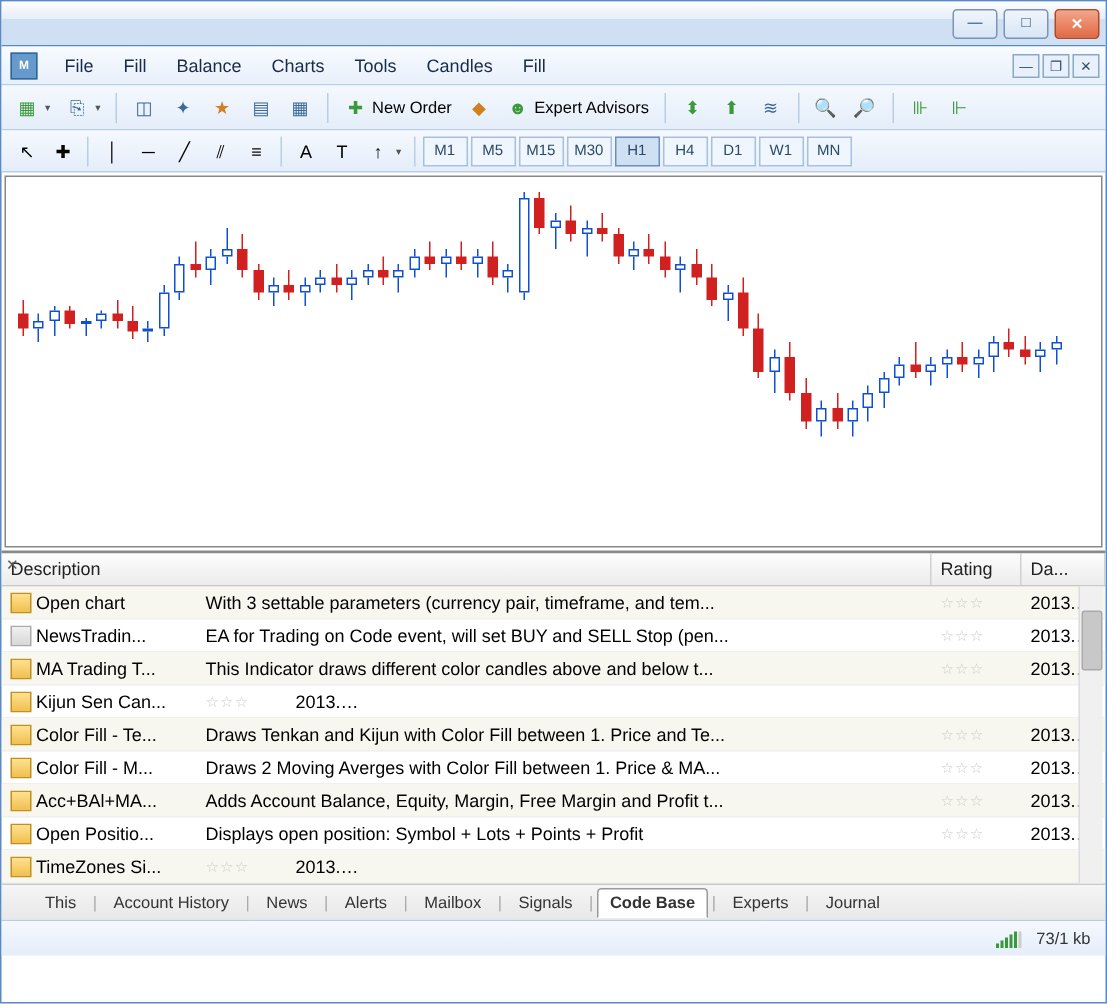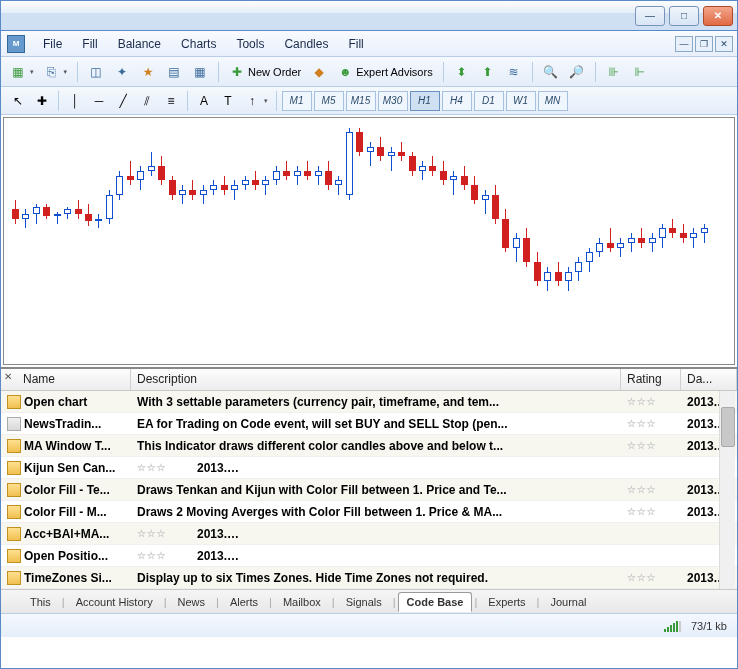--- a/index.html
+++ b/index.html
@@ -29,21 +29,21 @@
 .term-label { position: absolute; left: 2px; bottom: 28px; transform: rotate(-90deg); transform-origin: left bottom; font-size: 10px; color: #555; }
 .grid-head { display: flex; background: linear-gradient(#fdfdfd,#ececec); border-bottom: 1px solid #c8c8c8; height: 22px; font-size: 12px; }
 .gh { padding: 3px 6px; border-right: 1px solid #d0d0d0; color: #222; overflow: hidden; white-space: nowrap; }
 .gh.name { width: 130px; padding-left: 22px; }
 .gh.desc { flex: 1; }
 .gh.rating { width: 60px; }
 .gh.date { width: 56px; }
 .grid-body { height: 198px; overflow: hidden; }
 .row { display: flex; height: 22px; align-items: center; border-bottom: 1px solid #f0f0f0; font-size: 12px; }
 .row.alt { background: #f7f7f0; }
-.cell { padding: 0 6px; overflow: hidden; white-space: nowrap; text-overflow: ellipsis; font-weight: bold; }
+.cell { padding: 0 6px; overflow: hidden; white-space: nowrap; text-overflow: ellipsis; }
 .cell.name { width: 130px; display: flex; align-items: center; gap: 3px; padding-left: 6px; }
 .cell.desc { flex: 1; }
 .cell.rating { width: 60px; color: #ccc; font-size: 10px; letter-spacing: -1px; }
 .cell.date { width: 56px; }
 .row-icon { width: 14px; height: 14px; background: linear-gradient(#ffe090,#f0c050); border: 1px solid #c09020; flex-shrink: 0; }
 .row-icon.grey { background: linear-gradient(#f0f0f0,#d8d8d8); border-color: #aaa; }
 .term-tabs { height: 24px; background: linear-gradient(#f5f5f5,#e8e8e8); border-top: 1px solid #c8c8c8; display: flex; align-items: center; padding: 0 4px 0 20px; gap: 0; font-size: 11px; }
 .ttab { padding: 3px 8px; color: #333; cursor: pointer; border: 1px solid transparent; }
 .ttab.active { background: #fff; border: 1px solid #999; border-bottom-color: #fff; border-radius: 3px 3px 0 0; font-weight: bold; }
 .ttab-sep { color: #aaa; padding: 0 2px; }
@@ -179,21 +179,21 @@
       <span class="ic">A</span>
     </div>
   <div class="tbtn">
       <span class="ic">T</span>
     </div>
   <div class="tbtn">
       <span class="ic">↑</span>
       <span class="drop">▾</span>
     </div>
   <div class="sep"></div>
-  <div id="tf-buttons" style="display:flex;gap:2px;font-style:italic;">
+  <div id="tf-buttons" style="display:flex;gap:2px;">
       <div class="tfbtn">M1</div>
       <div class="tfbtn">M5</div>
       <div class="tfbtn">M15</div>
       <div class="tfbtn">M30</div>
       <div class="tfbtn active">H1</div>
       <div class="tfbtn">H4</div>
       <div class="tfbtn">D1</div>
       <div class="tfbtn">W1</div>
       <div class="tfbtn">MN</div>
     </div>
@@ -467,21 +467,20 @@
     <div class="candle up" style="left: 696.696px;">
       <div class="wick" style="top:105.6px;height:19.200000000000017px"></div>
       <div class="body" style="top:110.39999999999998px;height:4.800000000000011px"></div>
     </div>
   </div>
 
 <div class="terminal">
   <div class="term-close">✕</div>
   <div class="term-label">Terminal</div>
   <div class="grid-head">
-    <div class="gh name">Name</div>
     <div class="gh desc">Description</div>
     <div class="gh rating">Rating</div>
     <div class="gh date">Da...</div>
   </div>
   <div class="grid-body" id="grid-body">
       <div class="row alt">
         <div class="cell name">
           <div class="row-icon"></div>
           <span>Open chart</span>
         </div>
@@ -494,21 +493,21 @@
           <div class="row-icon grey"></div>
           <span>NewsTradin...</span>
         </div>
         <div class="cell desc">EA for Trading on Code event, will set BUY and SELL Stop (pen...</div>
         <div class="cell rating">☆ ☆ ☆</div>
         <div class="cell date">2013.0...</div>
       </div>
       <div class="row alt">
         <div class="cell name">
           <div class="row-icon"></div>
-          <span>MA Window T...</span>
+          <span>MA Trading T...</span>
         </div>
         <div class="cell desc">This Indicator draws different color candles above and below t...</div>
         <div class="cell rating">☆ ☆ ☆</div>
         <div class="cell date">2013.0...</div>
       </div>
       <div class="row">
         <div class="cell name">
           <div class="row-icon"></div>
           <span>Kijun Sen Can...</span>
         </div>
@@ -531,37 +530,38 @@
         </div>
         <div class="cell desc">Draws 2 Moving Averges with Color Fill between 1. Price &amp; MA...</div>
         <div class="cell rating">☆ ☆ ☆</div>
         <div class="cell date">2013.0...</div>
       </div>
       <div class="row alt">
         <div class="cell name">
           <div class="row-icon"></div>
           <span>Acc+BAl+MA...</span>
         </div>
+        <div class="cell desc">Adds Account Balance, Equity, Margin, Free Margin and Profit t...</div>
         <div class="cell rating">☆ ☆ ☆</div>
         <div class="cell date">2013.0...</div>
       </div>
       <div class="row">
         <div class="cell name">
           <div class="row-icon"></div>
           <span>Open Positio...</span>
         </div>
+        <div class="cell desc">Displays open position: Symbol + Lots + Points + Profit</div>
         <div class="cell rating">☆ ☆ ☆</div>
         <div class="cell date">2013.0...</div>
       </div>
       <div class="row alt">
         <div class="cell name">
           <div class="row-icon"></div>
           <span>TimeZones Si...</span>
         </div>
-        <div class="cell desc">Display up to six Times Zones. Hide Time Zones not required.</div>
         <div class="cell rating">☆ ☆ ☆</div>
         <div class="cell date">2013.0...</div>
       </div>
     </div>
   <div class="scrollbar-v">
       <div class="scroll-thumb"></div>
     </div>
   <div class="term-tabs" id="term-tabs">
       <div class="ttab">This</div>
       <span class="ttab-sep">|</span>

